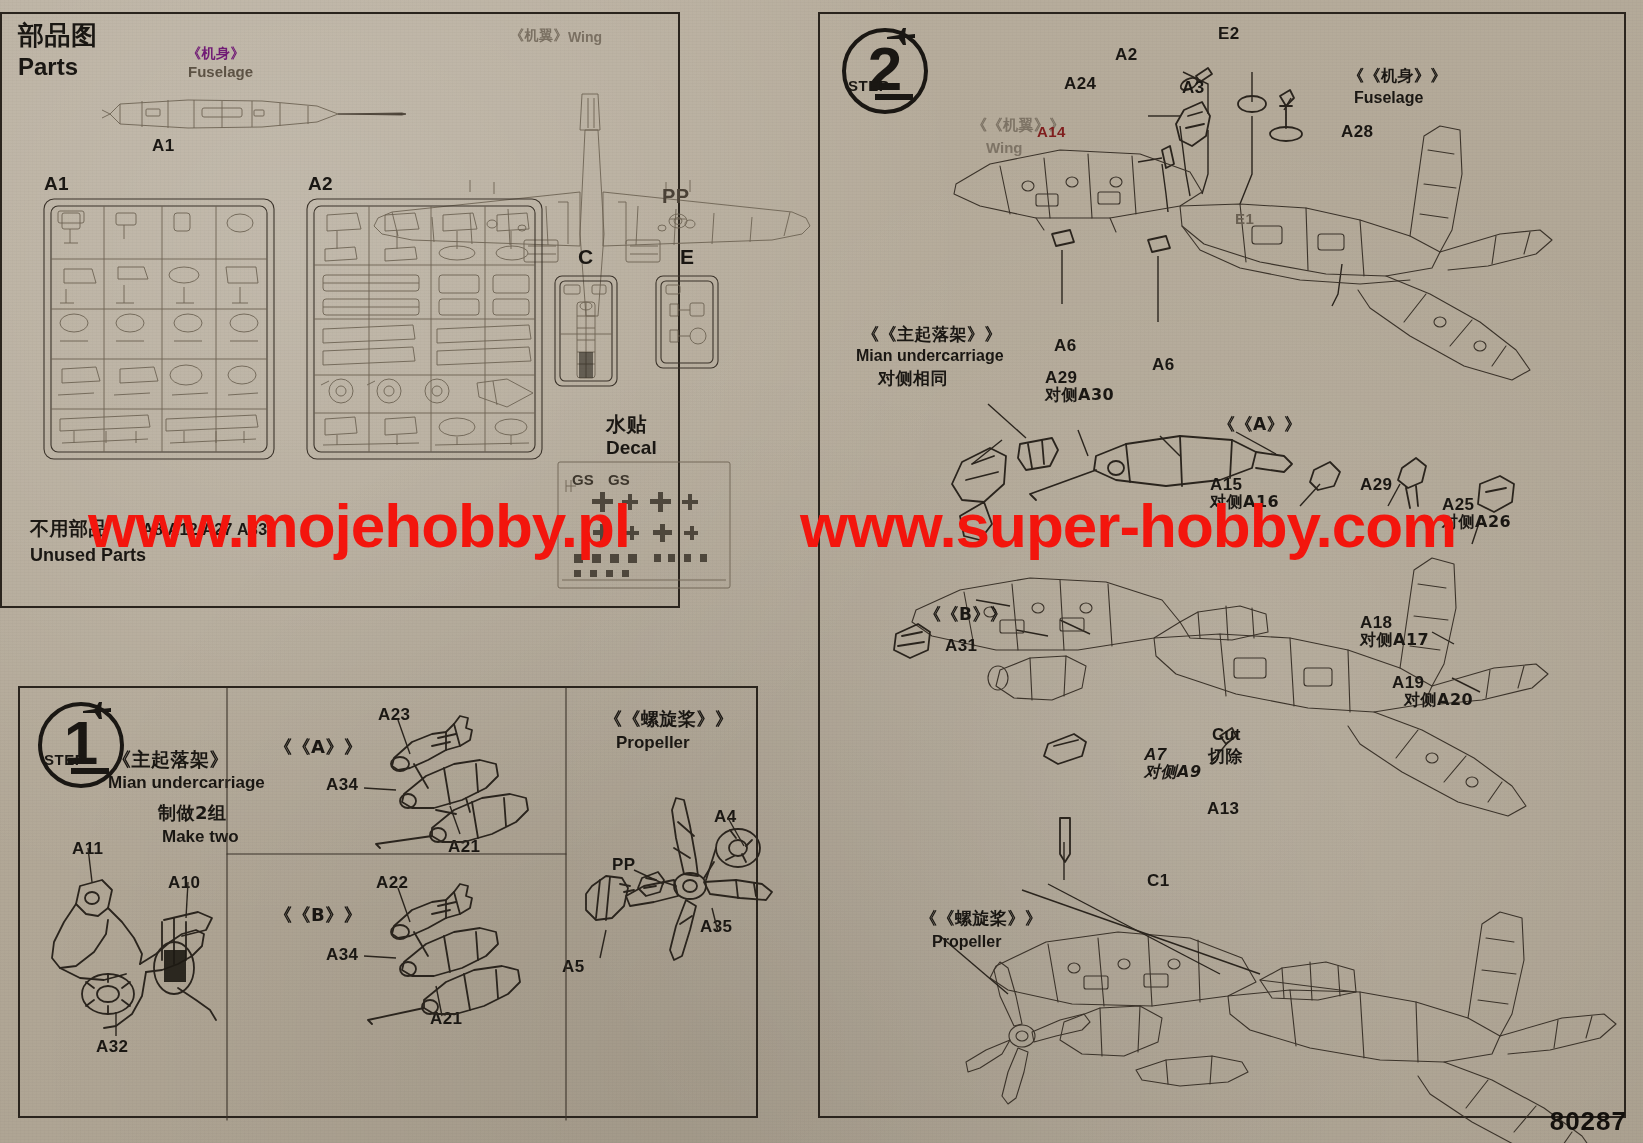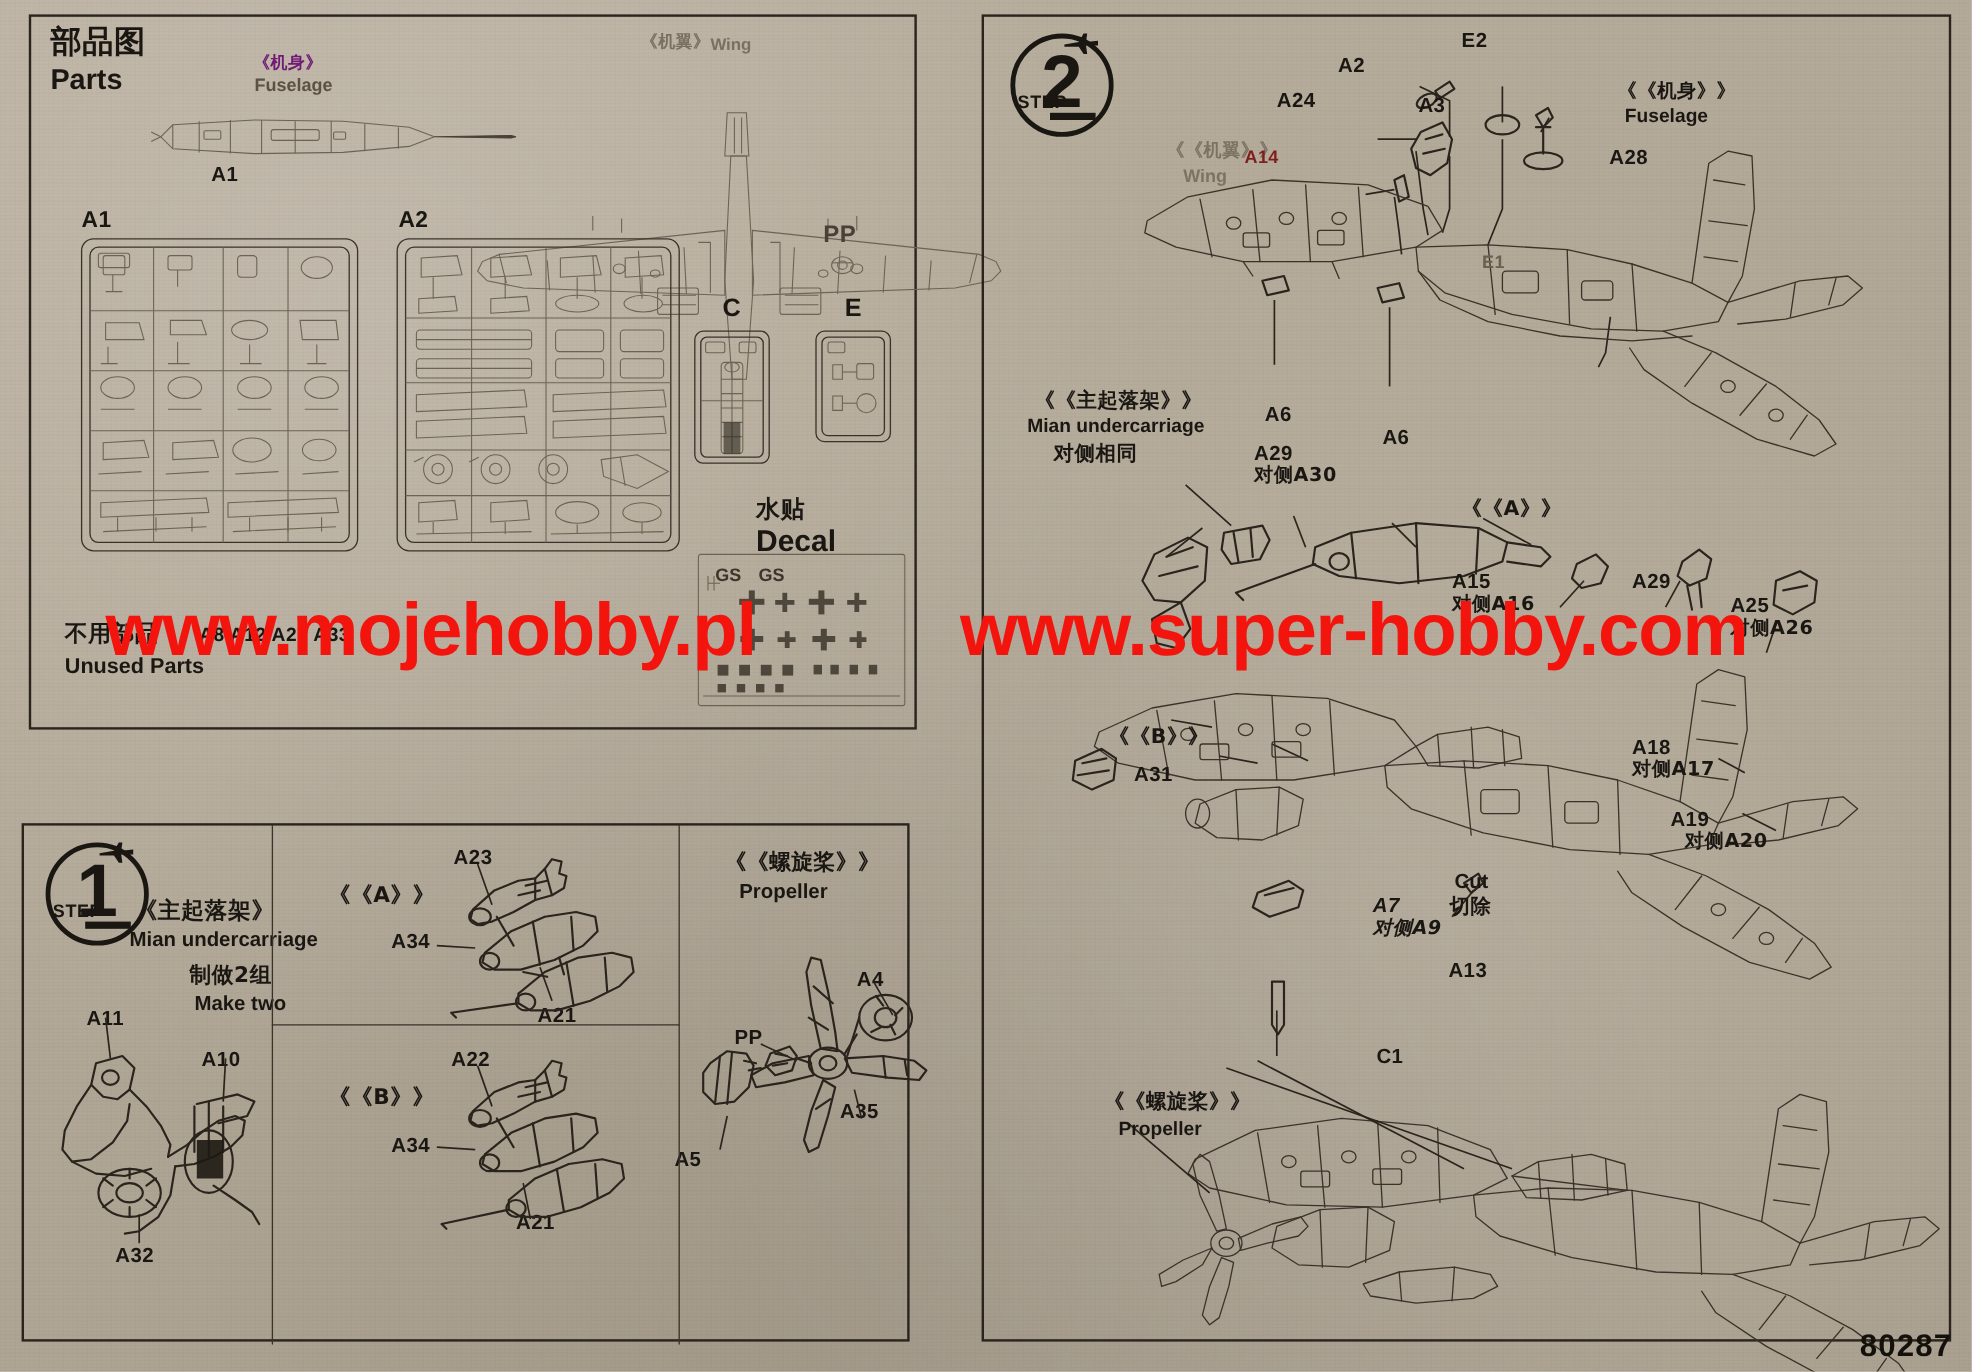--- a/index.html
+++ b/index.html
@@ -52,21 +52,21 @@
     color:#f3150d;white-space:nowrap;letter-spacing:-1px;}
   .pgno{position:absolute;right:16px;bottom:6px;font-family:"Liberation Sans", sans-serif;
     font-weight:700;font-size:26px;color:#14110d;letter-spacing:1px;}
 </style>
 </head>
 <body>
 
 <div id="paper"></div>
 <div id="grain"></div>
 
-<div class="panel" style="left:24px;top:12px;width:740px;height:596px;">
+<div class="panel" style="left:0;top:12px;width:680px;height:596px;">
 
   <div class="lbl cn" style="left:16px;top:8px;font-size:26px;">部品图</div>
   <div class="lbl en" style="left:16px;top:40px;font-size:24px;">Parts</div>
 
   <div class="lbl cn" style="left:185px;top:32px;font-size:14px;color:#701a75;">《机身》</div>
   <div class="lbl en" style="left:186px;top:50px;font-size:15px;color:#5c5244;">Fuselage</div>
   <div class="lbl pn" style="left:150px;top:123px;">A1</div>
 
   <svg width="740" height="596">
 
@@ -264,21 +264,21 @@
   <div class="lbl pn" style="left:42px;top:160px;font-size:19px;">A1</div>
   <div class="lbl pn" style="left:306px;top:160px;font-size:19px;">A2</div>
   <div class="lbl pn" style="left:576px;top:232px;font-size:21px;">C</div>
   <div class="lbl pn" style="left:678px;top:232px;font-size:21px;">E</div>
 
   <div class="lbl cn" style="left:508px;top:14px;font-size:14px;color:#7a7062;">《机翼》</div>
   <div class="lbl en" style="left:566px;top:16px;font-size:14px;color:#7a7062;">Wing</div>
   <div class="lbl pn" style="left:660px;top:172px;font-size:20px;color:#4a4136;">PP</div>
 
   <div class="lbl cn" style="left:604px;top:400px;font-size:20px;">水贴</div>
-  <div class="lbl en" style="left:604px;top:424px;font-size:25px;">Decal</div>
+  <div class="lbl en" style="left:604px;top:424px;font-size:19px;">Decal</div>
   <div class="lbl en" style="left:570px;top:458px;font-size:15px;color:#3d362c;">GS</div>
   <div class="lbl en" style="left:606px;top:458px;font-size:15px;color:#3d362c;">GS</div>
 
   <div class="lbl cn" style="left:28px;top:505px;font-size:19px;">不用部品</div>
   <div class="lbl en" style="left:28px;top:532px;font-size:18px;">Unused Parts</div>
   <div class="lbl pn" style="left:140px;top:508px;font-size:16px;">A8 A12 A27 A33</div>
 </div>
 
 <div class="panel" style="left:18px;top:686px;width:740px;height:432px;">
 

